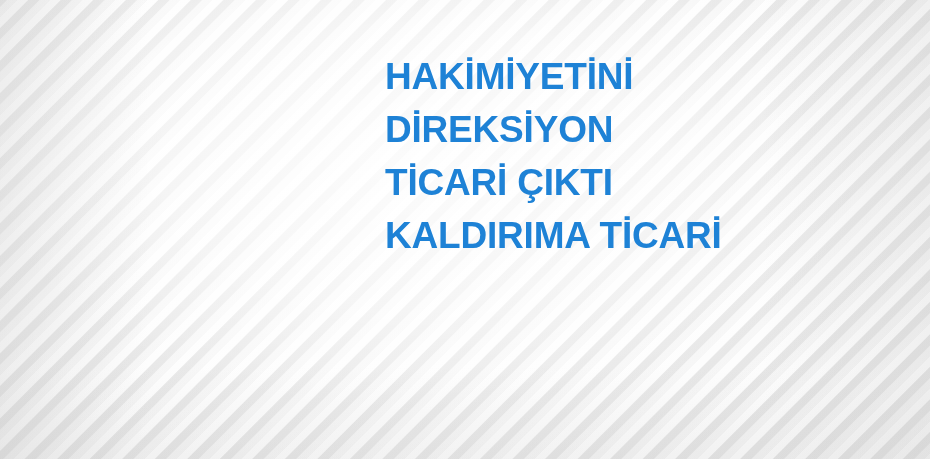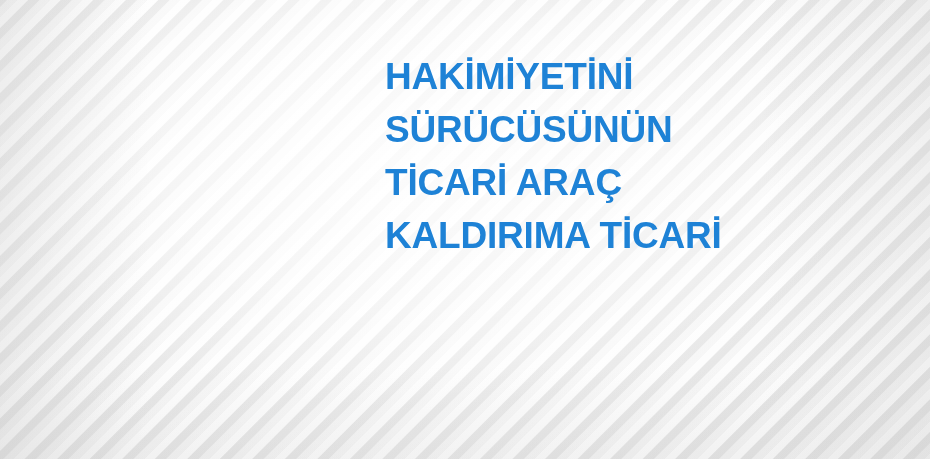--- a/index.html
+++ b/index.html
@@ -92,18 +92,18 @@
 
 <div id="news-card">
 
   <div class="bg-base"></div>
   <div class="bg-stripes"></div>
   <div class="bg-veil"></div>
   <div class="bg-edge"></div>
 
   <div class="headline">
     <div class="headline-line">HAKİMİYETİNİ</div>
-    <div class="headline-line">SÜRÜCÜSÜNÜN</div>
-    <div class="headline-line">TİCARİ ARAÇ</div>
+    <div class="headline-line">DİREKSİYON</div>
+    <div class="headline-line">TİCARİ ÇIKTI</div>
     <div class="headline-line">KALDIRIMA TİCARİ</div>
   </div>
 
 </div>
 
 </body></html>

